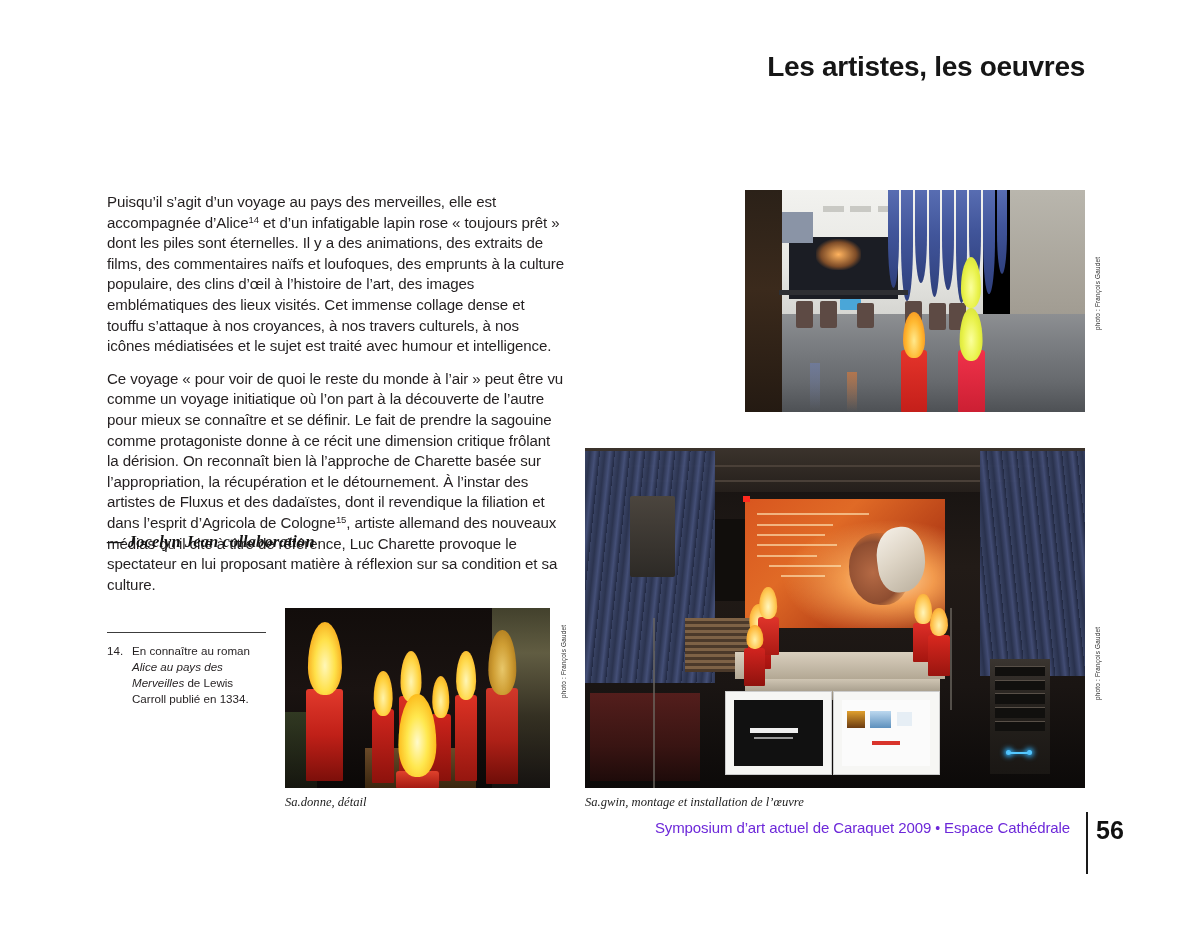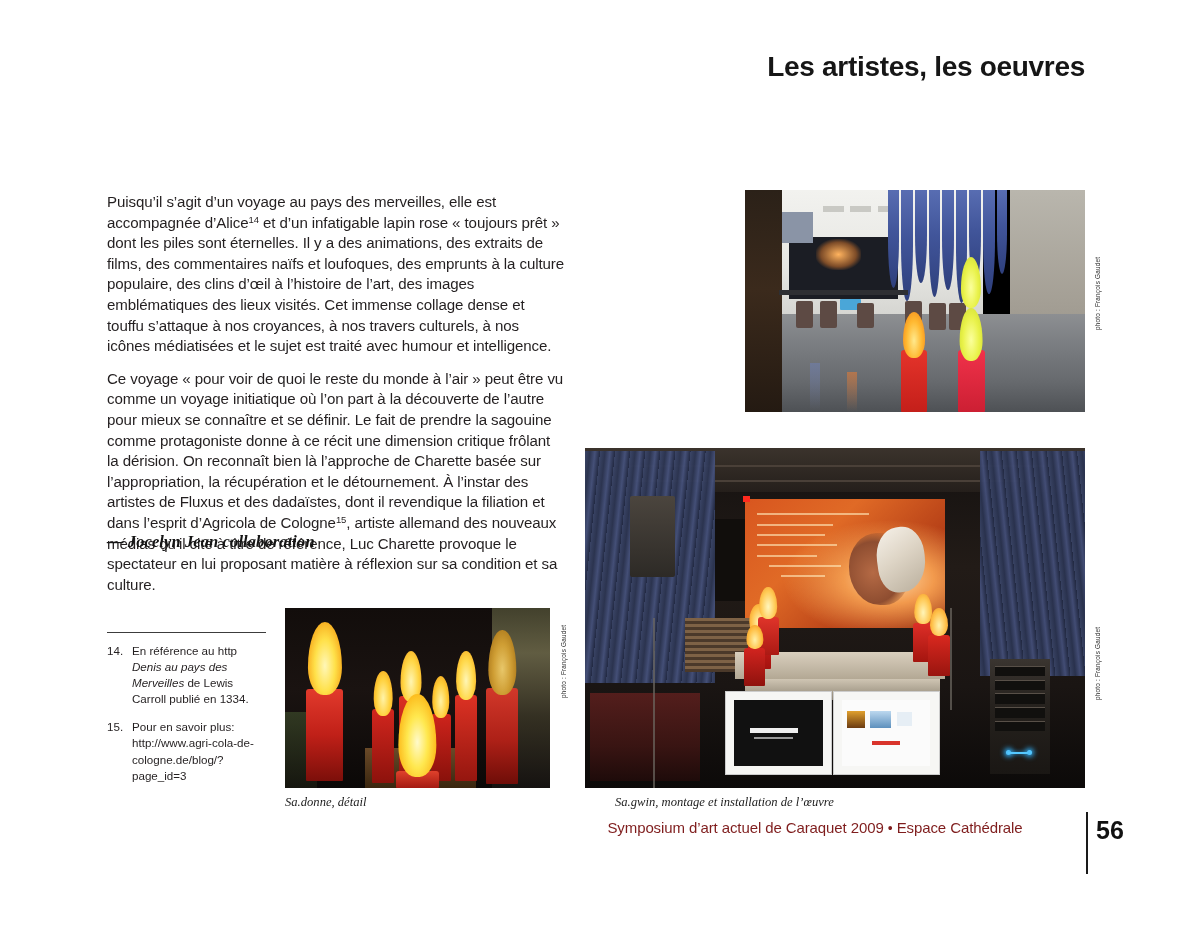--- a/index.html
+++ b/index.html
@@ -293,24 +293,24 @@
     background: linear-gradient(180deg,#3c4a2a,#1a1c12);
     opacity: .7;
   }
 
   
   .footer {
     position: absolute;
     left: 560px;
     top: 819px;
     width: 510px;
-    text-align: center;
+    text-align: right;
     font-family: "Liberation Sans", sans-serif;
     font-size: 15px;
-    color: #7f1d1d;
+    color: #6d28d9;
     letter-spacing: -0.1px;
     white-space: nowrap;
   }
   .footer .dot { font-size: 14px; }
   .page-rule {
     position: absolute;
     left: 1086px;
     top: 812px;
     width: 2px;
     height: 62px;
@@ -341,26 +341,23 @@
       <span>Ce voyage « pour voir de quoi le reste du monde à l’air » peut être vu comme un voyage initiatique où l’on part à la découverte de l’autre pour mieux se connaître et se définir. Le fait de prendre la sagouine comme protagoniste donne à ce récit une dimension critique frôlant la dérision. On reconnaît bien là l’approche de Charette basée sur l’appropriation, la récupération et le détournement. À l’instar des artistes de Fluxus et des dadaïstes, dont il revendique la filiation et dans l’esprit d’Agricola de Cologne</span><sup>15</sup><span>, artiste allemand des nouveaux médias qu’il cite à titre de référence, Luc Charette provoque le spectateur en lui proposant matière à réflexion sur sa condition et sa culture.</span>
     </p>
   </div>
 
   <div class="attribution">— Jocelyn Jean collaboration</div>
 
   <div class="footnotes">
     <div class="footnote-rule"></div>
 
     <div class="footnote">
-      <span class="fn-num">14.</span><span>En référence au http </span><i>Denis au pays des Merveilles</i><span> de Lewis Carroll publié en 1334.</span>
+      <span class="fn-num">14.</span><span>En connaître au roman </span><i>Alice au pays des Merveilles</i><span> de Lewis Carroll publié en 1334.</span>
     </div>
 
-    <div class="footnote">
-      <span class="fn-num">15.</span><span>Pour en savoir plus: http://www.agri-cola-de-cologne.de/blog/?page_id=3</span>
-    </div>
   </div>
 
   <div class="photo" id="photo-hall">
     <div class="scene">
       <div class="rightwall"></div>
       <div class="backwall"></div>
       <div class="floor"></div>
       <div class="darkstage"></div>
       <div class="warmglow"></div>
       <div class="leftdark"></div>
@@ -481,21 +478,21 @@
         <div class="rack-led" style="left:62%;top:79%;"></div>
         <div style="position:absolute;left:30%;top:80.5%;width:34%;height:2px;background:#55c8ff;box-shadow:0 0 4px #2e9fe0;"></div>
       </div>
 
       <div class="seats"></div>
       <div class="pole" style="left:13.5%;top:50%;height:50%;"></div>
       <div class="pole" style="left:73%;top:47%;height:30%;"></div>
     </div>
   </div>
   <div class="credit" style="left:1094px;top:700px;">photo : François Gaudet</div>
-  <div class="caption" style="left:615px;top:795px;">Sa.gwin, montage et installation de l’œuvre</div>
+  <div class="caption" style="left:585px;top:795px;">Sa.gwin, montage et installation de l’œuvre</div>
 
   <div class="photo" id="photo-detail">
     <div class="scene">
       <div class="bg"></div>
       <div class="wall-r"></div>
       <div class="wall-l"></div>
       <div class="ledge"></div>
 
       <div class="candle" style="left:8%;top:8%;width:14%;height:88%;">
         <div class="body" style="height:58%;background:linear-gradient(180deg,#e23a2c 0%,#c02018 50%,#7c0f0a 100%);"></div>

